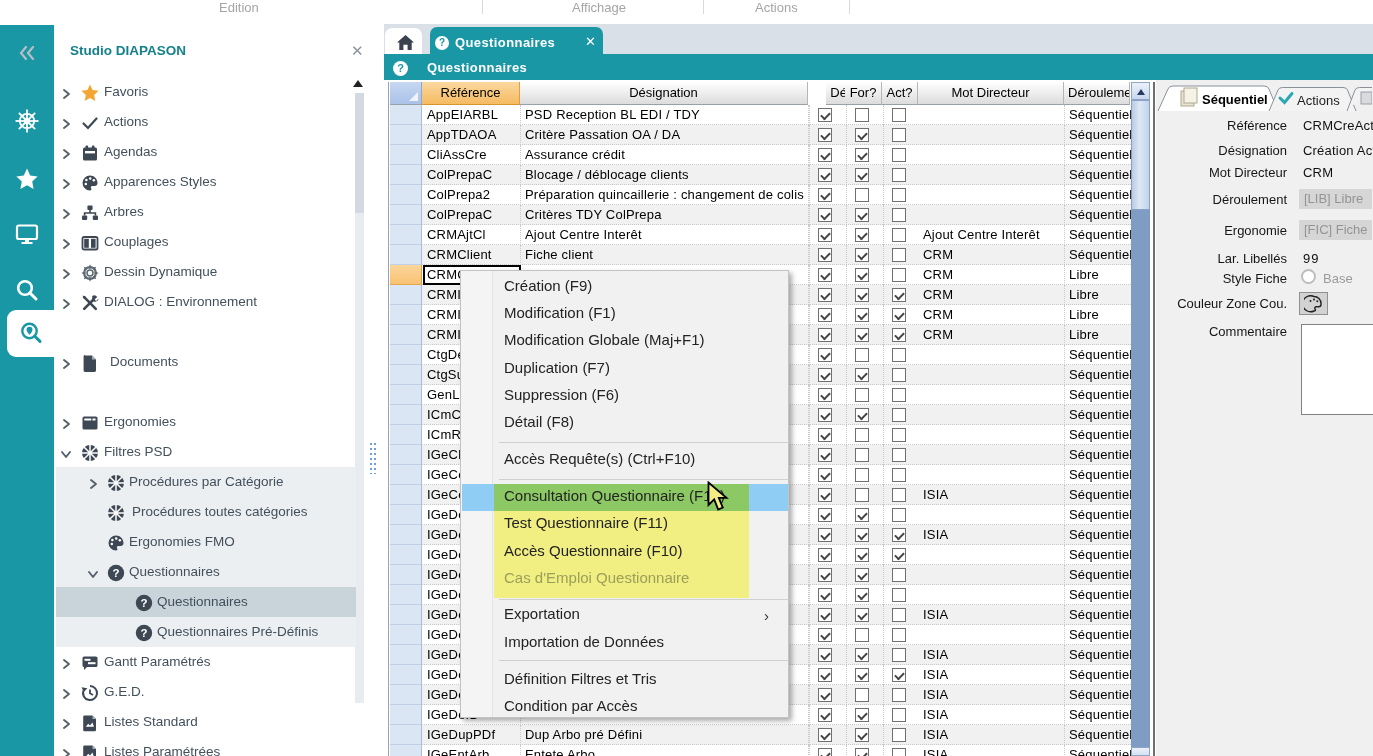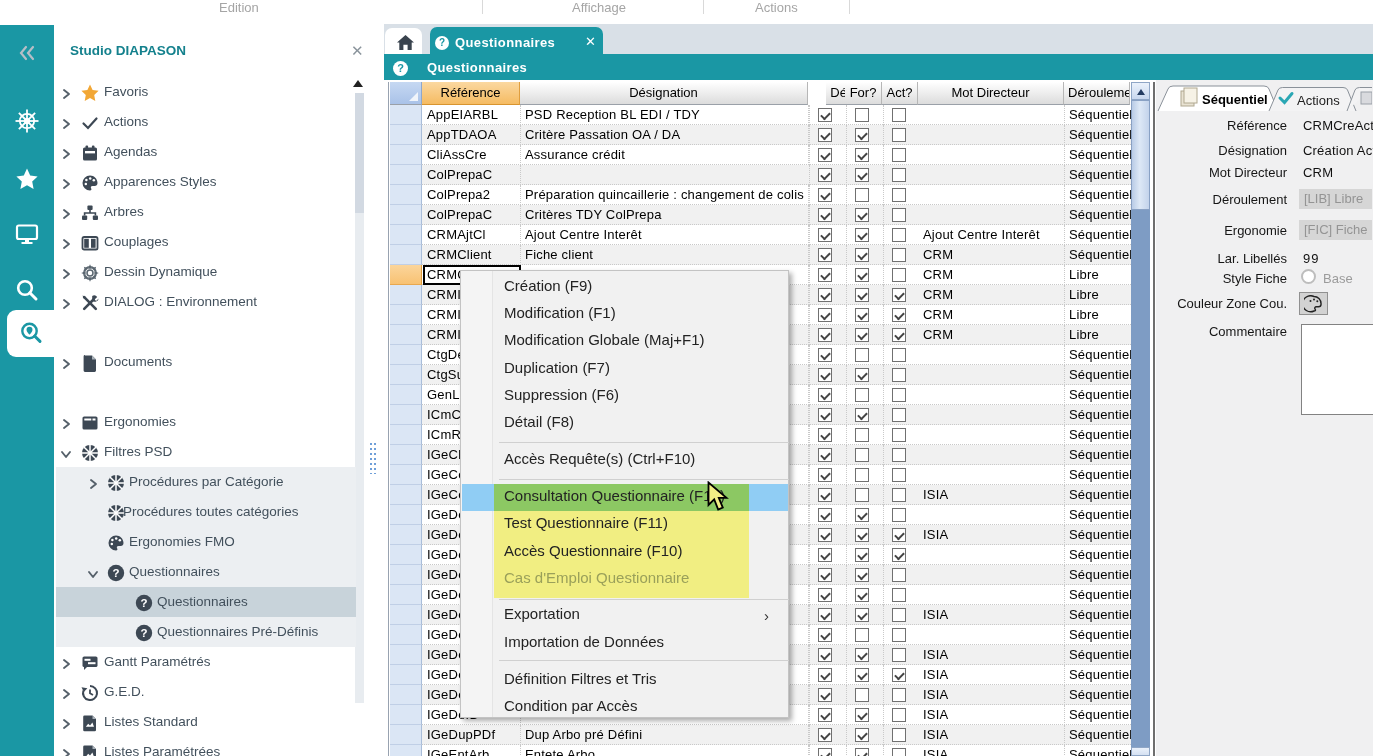--- a/index.html
+++ b/index.html
@@ -226,21 +226,21 @@
         <span class="tlab" style="left:50px">DIALOG : Environnement</span>
       </div>
       <div class="trow" style="top:322px">
         <span class="chev" style="left:6px"><svg width="12" height="12" viewBox="0 0 12 12">
             <path d="M4 2 L9 6 L4 10" stroke="#55606a" stroke-width="1.9" fill="none" stroke-linecap="round" stroke-linejoin="round"></path>
           </svg></span>
         <span class="tico" style="left:26px"><svg width="20" height="20" viewBox="0 0 20 20">
             <path d="M5 2.5 h7 l4 4 v11 a1.4 1.4 0 0 1 -1.4 1.4 h-9.6 a1.4 1.4 0 0 1 -1.4 -1.4 v-14 a1.4 1.4 0 0 1 1.4 -1.4 Z" fill="#3d4854"></path>
             <path d="M12 2.5 v4 h4 Z" fill="#aab2b9"></path>
           </svg></span>
-        <span class="tlab" style="left:50px">Documents</span>
+        <span class="tlab" style="left:56px">Documents</span>
       </div>
       <div class="trow" style="top:382px">
         <span class="chev" style="left:6px"><svg width="12" height="12" viewBox="0 0 12 12">
             <path d="M4 2 L9 6 L4 10" stroke="#55606a" stroke-width="1.9" fill="none" stroke-linecap="round" stroke-linejoin="round"></path>
           </svg></span>
         <span class="tico" style="left:26px"><svg width="20" height="20" viewBox="0 0 20 20">
             <rect x="2.5" y="3.5" width="15" height="13" rx="1.6" fill="#3d4854"></rect>
             <rect x="4.3" y="5.5" width="7" height="2" fill="#fff"></rect>
             <rect x="12.5" y="5.5" width="3" height="2" fill="#fff"></rect>
           </svg></span>
@@ -294,21 +294,21 @@
               <line x1="10" y1="10" x2="16.08" y2="16.08"></line>
               <line x1="10" y1="10" x2="10.00" y2="18.60"></line>
               <line x1="10" y1="10" x2="3.92" y2="16.08"></line>
               <line x1="10" y1="10" x2="1.40" y2="10.00"></line>
               <line x1="10" y1="10" x2="3.92" y2="3.92"></line>
               <line x1="10" y1="10" x2="10.00" y2="1.40"></line>
               <line x1="10" y1="10" x2="16.08" y2="3.92"></line>
             </g>
             <circle cx="10" cy="10" r="1.6" fill="#fff"></circle>
           </svg></span>
-        <span class="tlab" style="left:69px">Procédures toutes catégories</span>
+        <span class="tlab" style="left:78px">Procédures toutes catégories</span>
       </div>
       <div class="trow" style="top:502px">
         <span class="tico" style="left:52px"><svg width="20" height="20" viewBox="0 0 20 20">
             <path d="M10 2.5 a7.5 7.5 0 1 0 0 15 c1.4 0 1.8-1 1.2-1.9 c-.8-1.2-.3-2.6 1.3-2.6 h2.2 c1.6 0 2.8-1.2 2.8-3 C17.5 6 14.2 2.5 10 2.5 Z" fill="#3d4854"></path>
             <circle cx="6.4" cy="7" r="1.25" fill="#fff"></circle>
             <circle cx="10.2" cy="5.4" r="1.25" fill="#fff"></circle>
             <circle cx="13.8" cy="7.3" r="1.25" fill="#fff"></circle>
             <circle cx="5.8" cy="11" r="1.25" fill="#fff"></circle>
           </svg></span>
         <span class="tlab" style="left:75px">Ergonomies FMO</span>
@@ -449,20 +449,21 @@
         <span class="cbx" style="left:502px"></span>
         <span style="position:absolute;left:419px;top:0;width:1px;height:20px;border-left:1px dotted #c9c9c9"></span>
         <span style="position:absolute;left:456px;top:0;width:1px;height:20px;border-left:1px dotted #c9c9c9"></span>
         <span style="position:absolute;left:493px;top:0;width:1px;height:20px;border-left:1px dotted #c9c9c9"></span>
         <span class="gc" style="left:529px;width:146px"></span>
         <span class="gc" style="left:675px;width:66px;border-right:none">Séquentiel</span>
       </div>
       <div class="gr" style="top:83px;background:#f1f1f1;border-bottom:1px dotted #c9c9c9">
         <span class="gsel" style=""></span>
         <span class="gc" style="left:33px;width:98px;">ColPrepaC</span>
+        <span class="gc" style="left:131px;width:288px">Blocage / déblocage clients</span>
         <span class="cbx ck" style="left:428px"></span>
         <span class="cbx ck" style="left:465px"></span>
         <span class="cbx" style="left:502px"></span>
         <span style="position:absolute;left:419px;top:0;width:1px;height:20px;border-left:1px dotted #c9c9c9"></span>
         <span style="position:absolute;left:456px;top:0;width:1px;height:20px;border-left:1px dotted #c9c9c9"></span>
         <span style="position:absolute;left:493px;top:0;width:1px;height:20px;border-left:1px dotted #c9c9c9"></span>
         <span class="gc" style="left:529px;width:146px"></span>
         <span class="gc" style="left:675px;width:66px;border-right:none">Séquentiel</span>
       </div>
       <div class="gr" style="top:103px;background:#fff;border-bottom:1px dotted #c9c9c9">

